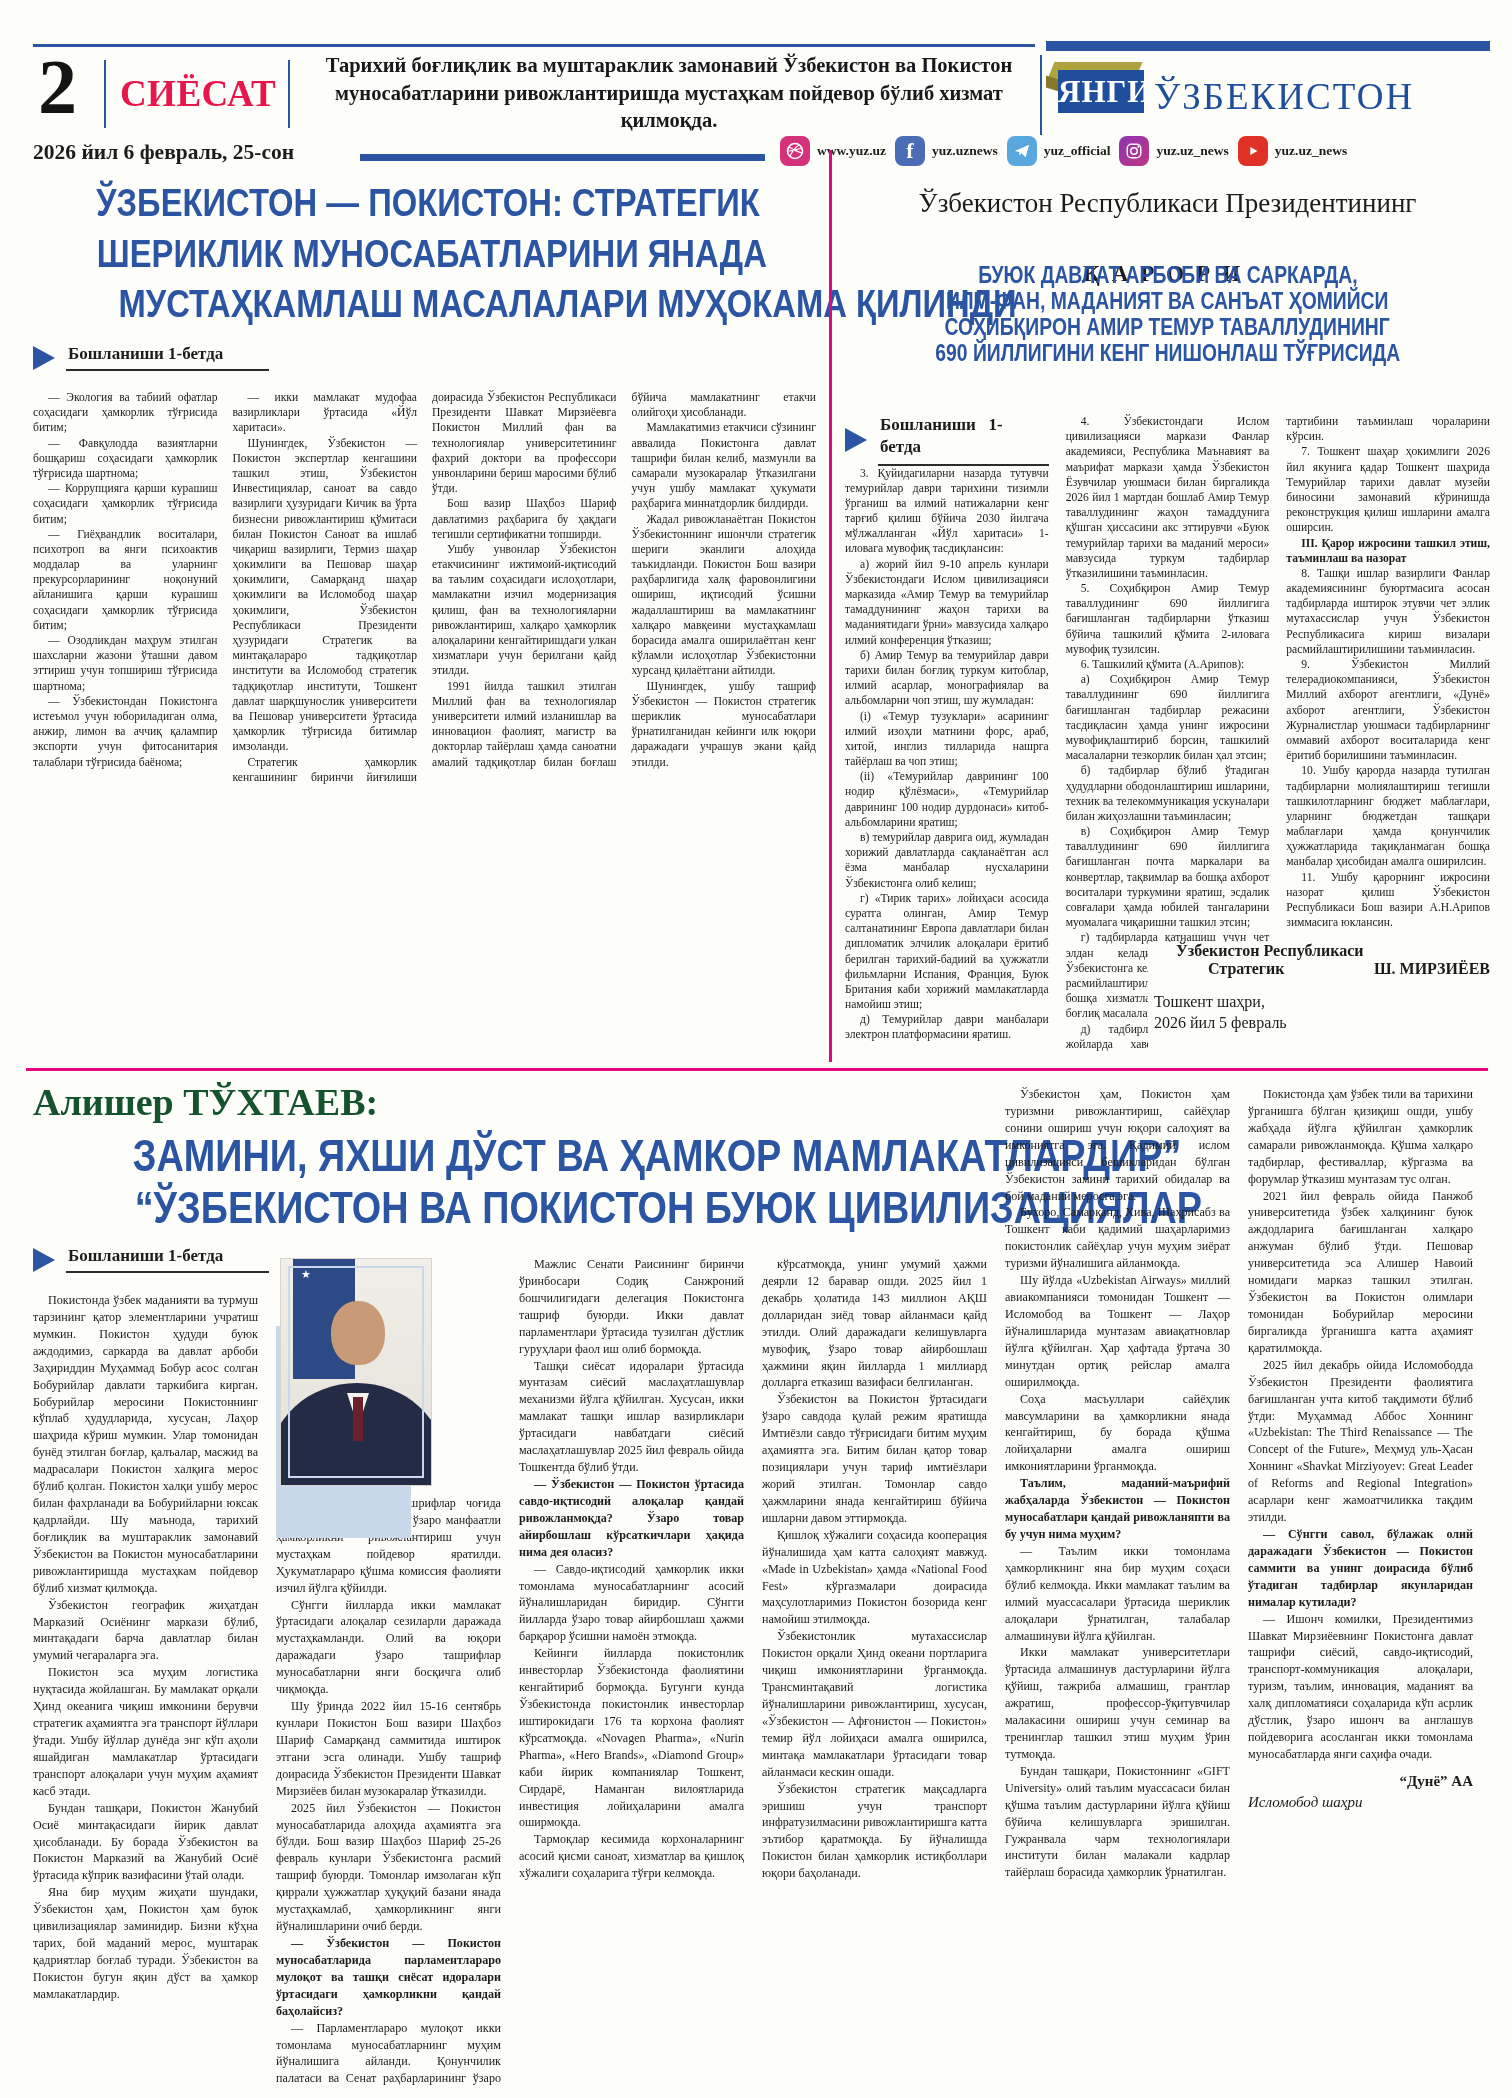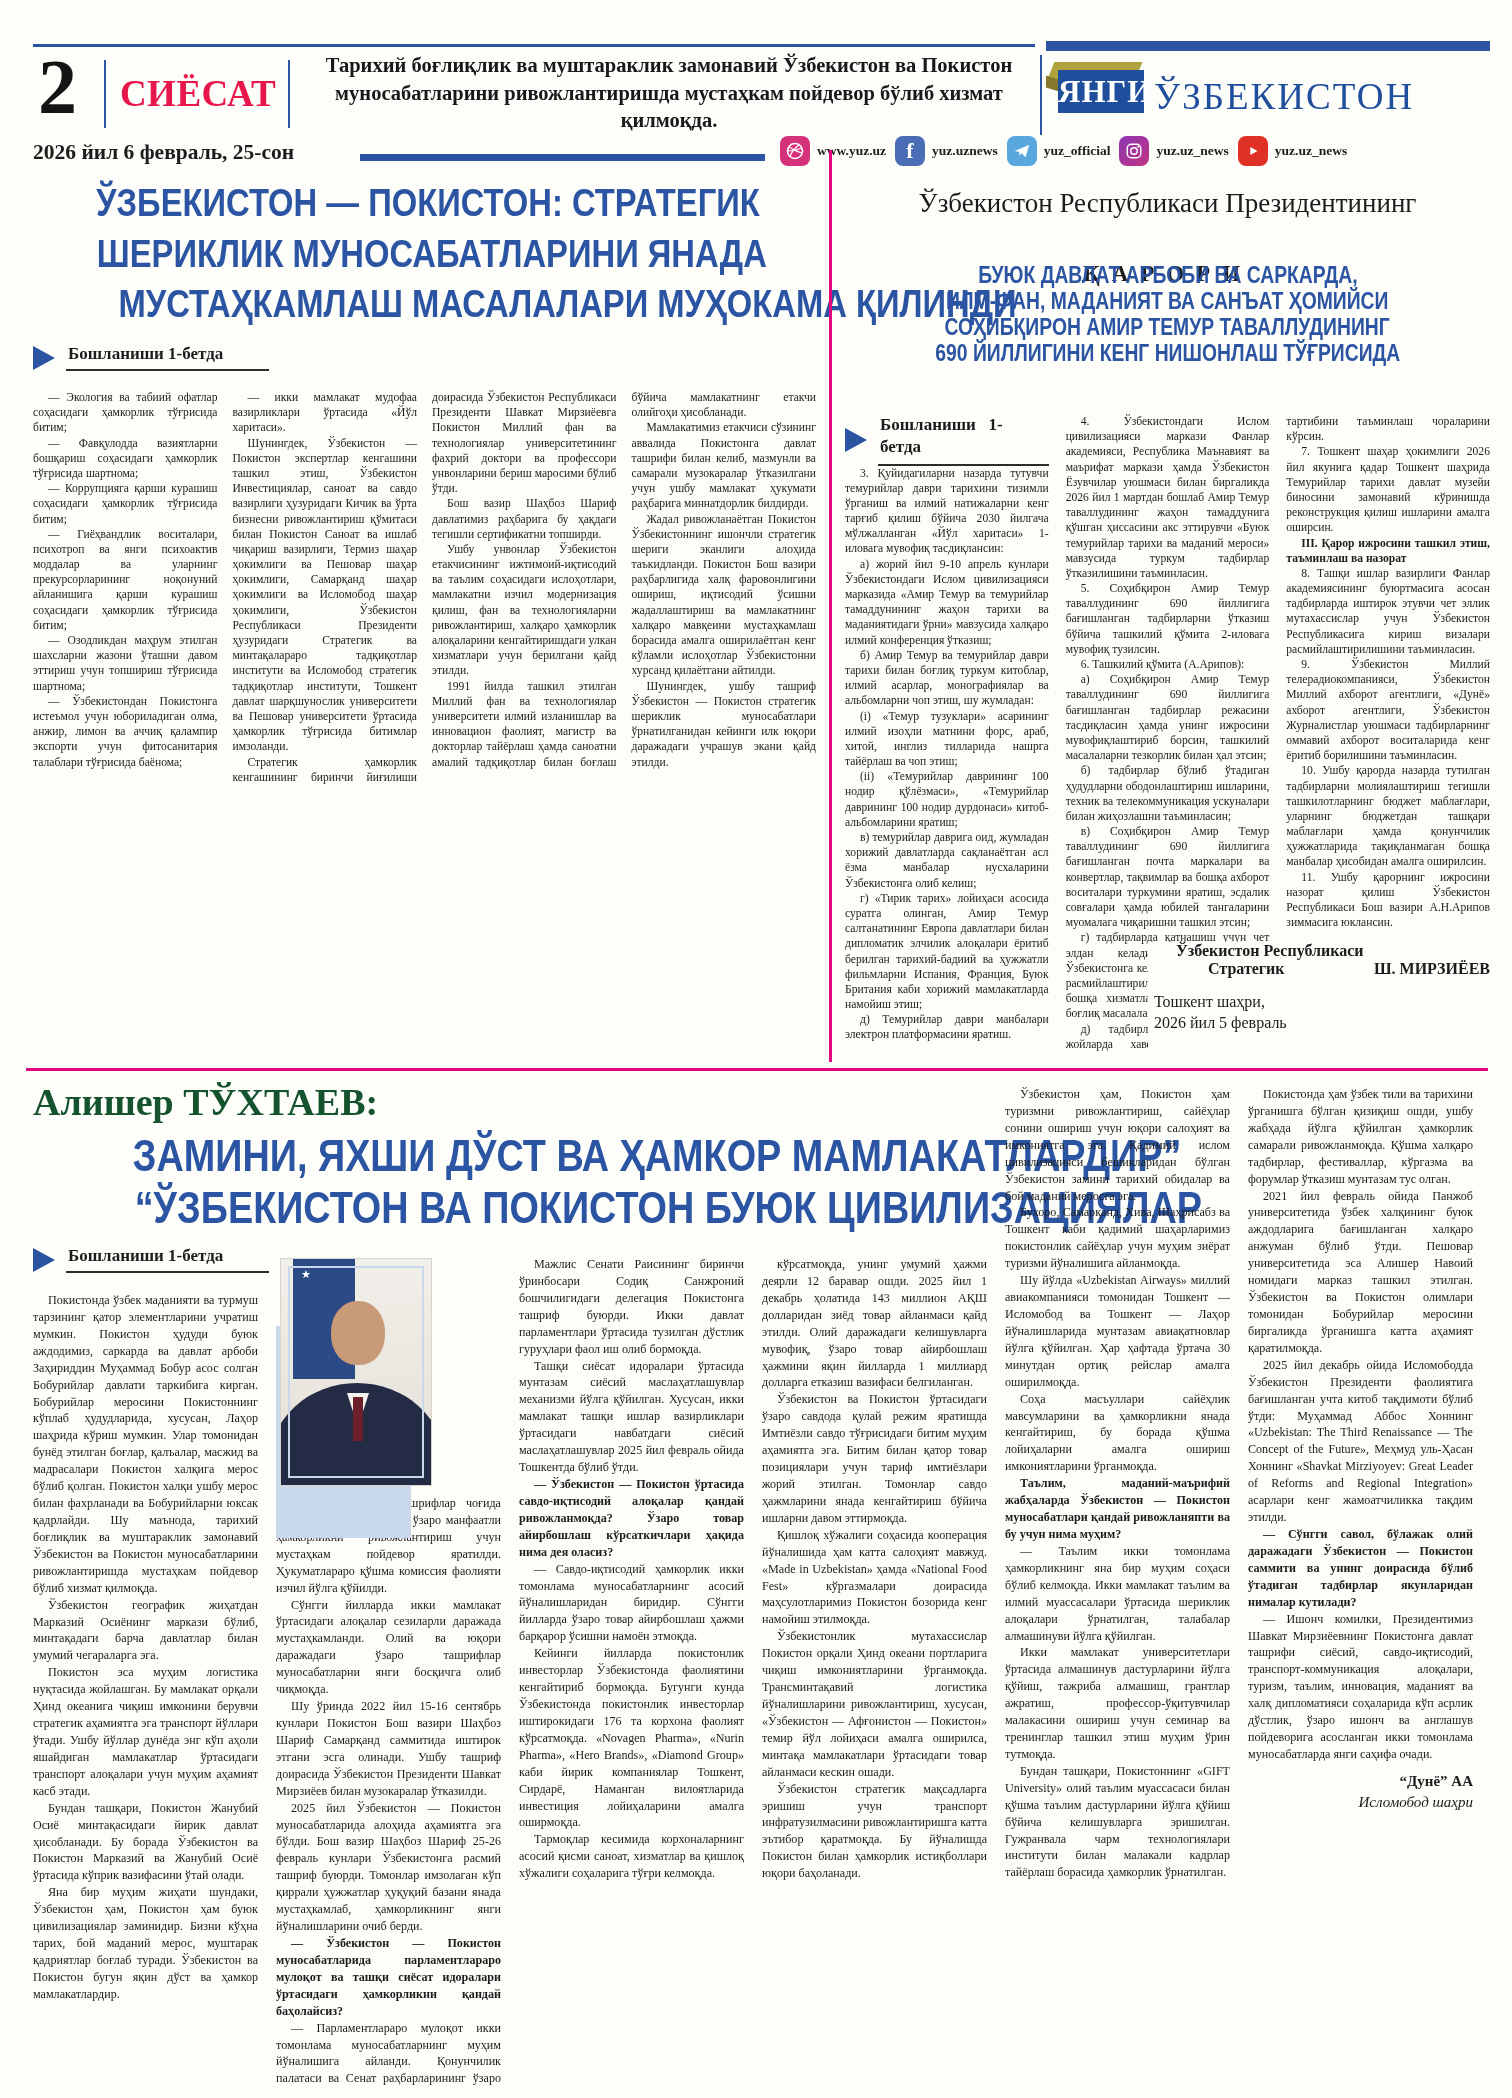--- a/index.html
+++ b/index.html
@@ -38,21 +38,21 @@
   .continued{display:flex;align-items:center;gap:11px;}
   .tri{width:0;height:0;border-top:12px solid transparent;border-bottom:12px solid transparent;border-left:22px solid #2b55a2;}
   .continued b{font-size:17px;border-bottom:2px solid #2c2c2c;padding:0 46px 5px 2px;}
   #left-marker{left:33px;top:344px;}
   #interview-marker{left:33px;top:1246px;}
   
   .body-text{text-align:justify;font-size:11.6px;line-height:1.31;overflow:hidden;}
   .body-text p{margin:0;text-indent:15px;}
   .body-text p.q{font-weight:bold;}
   .body-text p.credit{text-align:right;font-weight:bold;text-indent:0;font-size:15px;margin-top:8px;}
-  .body-text p.credit-loc{text-align:right;font-style:italic;text-indent:0;font-size:15px;}
+  .body-text p.credit-loc{text-align:left;font-style:italic;text-indent:0;font-size:15px;}
   #left-body{left:33px;top:390px;width:783px;height:402px;column-count:4;column-gap:15px;column-fill:auto;}
   #decree-body{left:845px;top:414px;width:645px;height:650px;column-count:3;column-gap:17px;column-fill:auto;}
   .icol{width:225px;}
   #icol1{left:33px;top:1292px;height:794px;} #icol2{left:276px;top:1256px;height:830px;}
   #icol3{left:519px;top:1256px;height:830px;} #icol4{left:762px;top:1256px;height:830px;}
   #icol5{left:1005px;top:1086px;height:1000px;} #icol6{left:1248px;top:1086px;height:1000px;}
   .icol{font-size:12.1px;line-height:1.4;}
   
   .vdiv{width:2px;background:#2b55a2;}
   #pink-v{left:829px;top:150px;width:3px;height:912px;background:#e5067e;}

